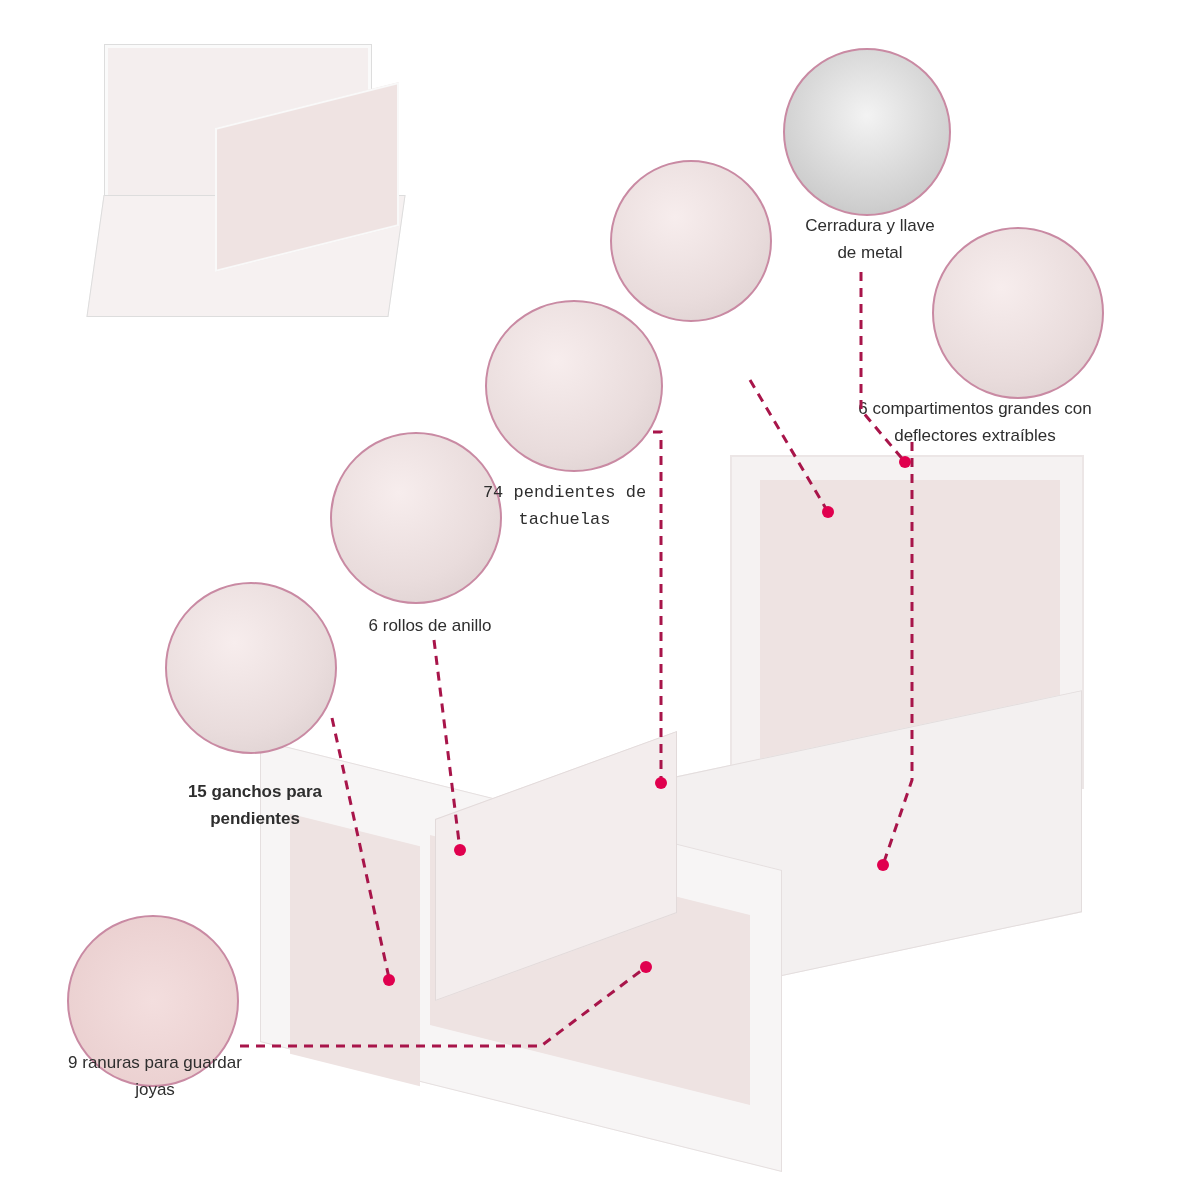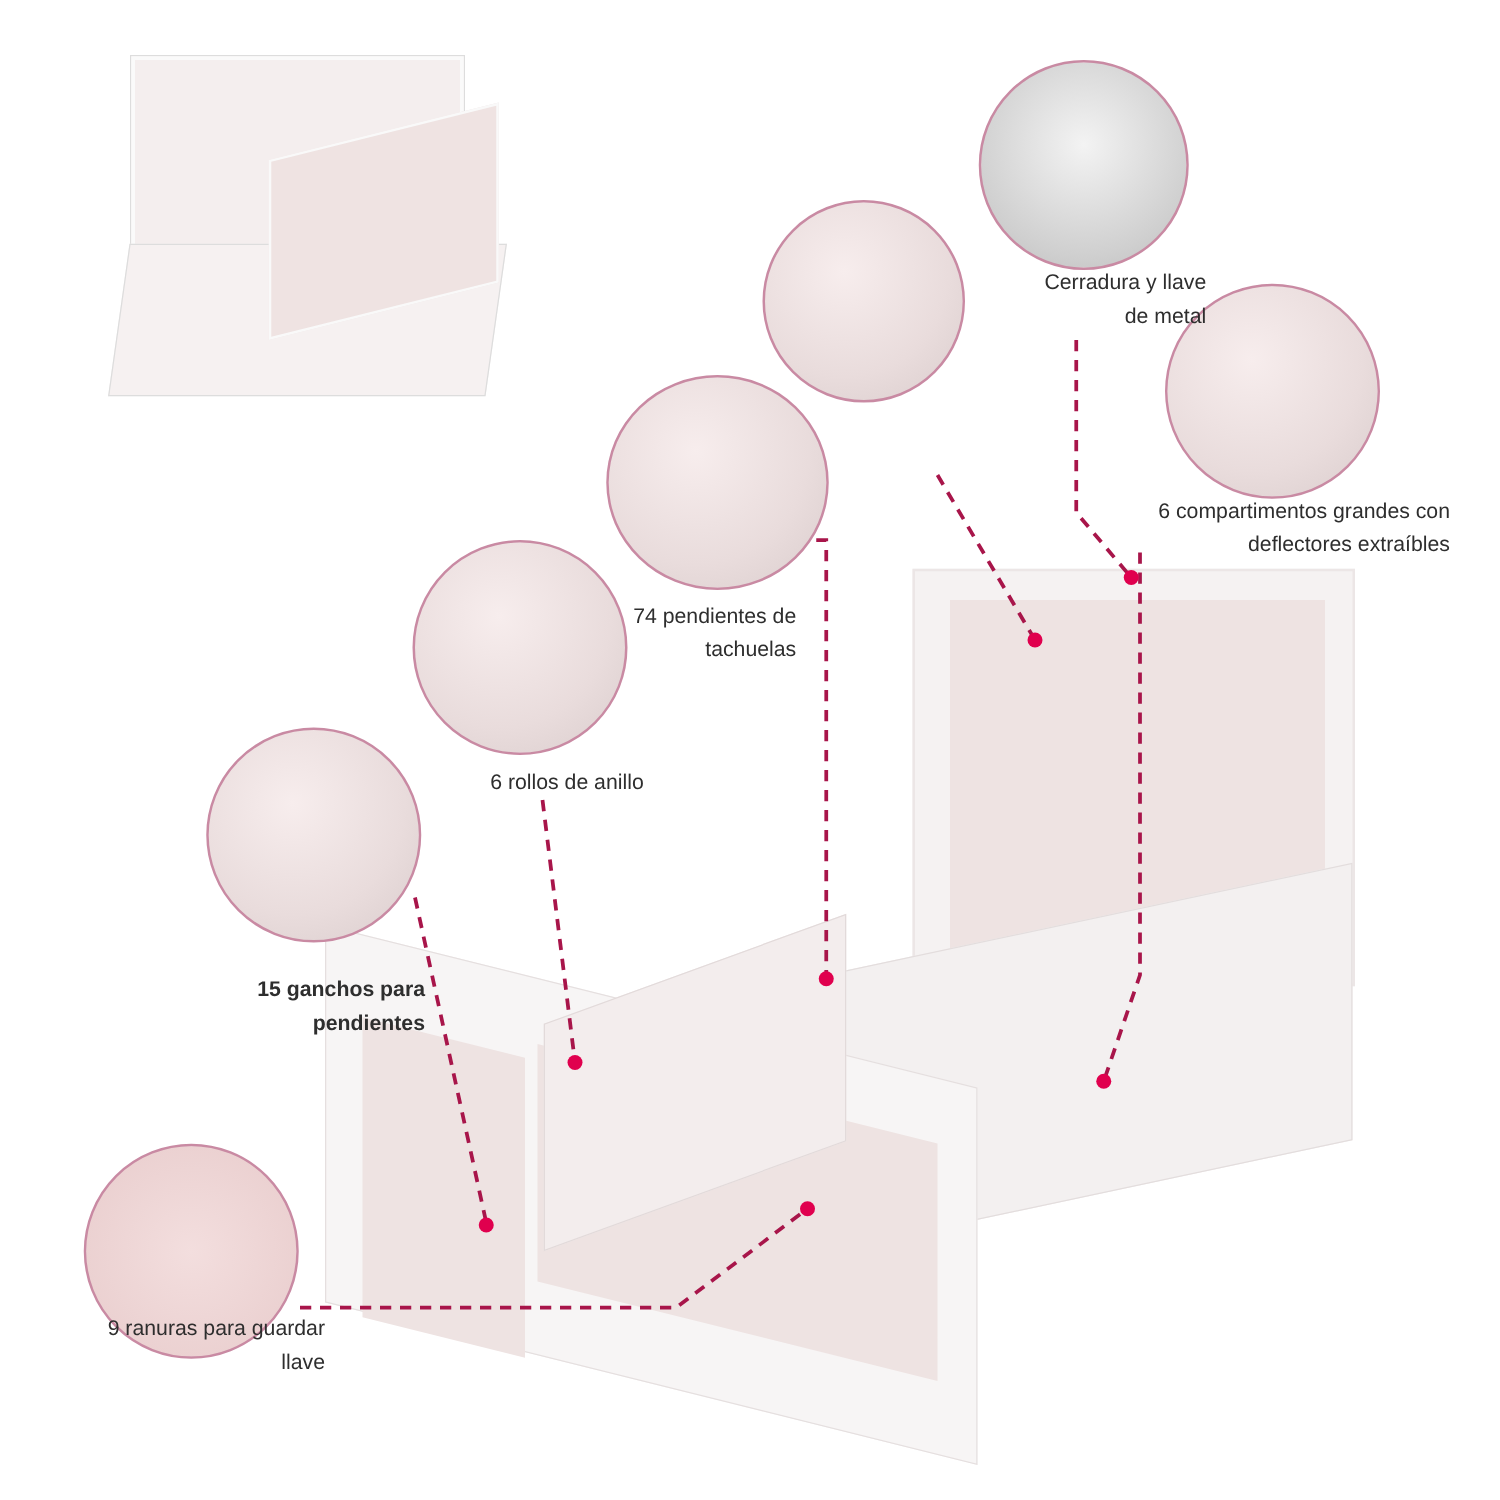--- a/index.html
+++ b/index.html
@@ -1,18 +1,18 @@
 <!DOCTYPE html>
 <html><head>
 <meta charset="utf-8">
 <style>
   html,body{margin:0;padding:0;}
   body{width:1200px;height:1200px;background:#ffffff;position:relative;overflow:hidden;font-family:"Liberation Sans","DejaVu Sans",sans-serif;color:#333;}
   .circle{position:absolute;border-radius:50%;border:2px solid #c98aa3;background:radial-gradient(circle at 40% 35%,#f7eded 0%,#e9dcdc 60%,#d9cccc 100%);overflow:hidden;box-sizing:border-box;}
-  .label{position:absolute;font-size:17px;line-height:27px;text-align:right;color:#2e2e2e;white-space:nowrap;}
+  .label{position:absolute;font-size:17px;line-height:27px;text-align:center;color:#2e2e2e;white-space:nowrap;}
   svg.lines{position:absolute;left:0;top:0;}
   .box{position:absolute;}
   .pink{background:#eee3e2;}
 </style>
 </head>
 <body>
 
 <div class="box" style="left:95px;top:45px;width:380px;height:280px;">
   <div style="position:absolute;left:10px;top:0;width:260px;height:150px;background:#f4eeee;border:3px solid #fafafa;box-shadow:0 0 0 1px #ddd;"></div>
   <div style="position:absolute;left:0;top:150px;width:300px;height:120px;background:#f6f1f1;border:1px solid #ddd;transform:skewX(-8deg);"></div>
@@ -40,38 +40,38 @@
 <div class="circle" style="left:330px;top:432px;width:172px;height:172px;"></div>
 <div class="circle" style="left:165px;top:582px;width:172px;height:172px;"></div>
 <div class="circle" style="left:67px;top:915px;width:172px;height:172px;background:radial-gradient(circle,#f3dede,#e8cccc);"></div>
 
 <div class="label" style="left:775px;top:212px;width:190px;">
   <div>Cerradura y llave</div>
     <div>de metal</div>
 </div>
 <div class="label" style="left:640px;top:325px;width:220px;">
 </div>
-<div class="label" style="left:890px;top:395px;width:270px;">
+<div class="label" style="left:840px;top:395px;width:270px;">
   <div>6 compartimentos grandes con</div>
     <div>deflectores extraíbles</div>
 </div>
-<div class="label" style="left:472px;top:479px;width:165px;">
+<div class="label" style="left:482px;top:479px;width:165px;font-family:Liberation Mono, monospace;">
   <div>74 pendientes de</div>
     <div>tachuelas</div>
 </div>
 <div class="label" style="left:345px;top:612px;width:170px;">
   <div>6 rollos de anillo</div>
 </div>
 <div class="label" style="left:170px;top:778px;width:170px;font-weight:bold;">
   <div>15 ganchos para</div>
     <div>pendientes</div>
 </div>
 <div class="label" style="left:50px;top:1049px;width:210px;">
   <div>9 ranuras para guardar</div>
-    <div>llave</div>
+    <div>joyas</div>
 </div>
 
 <svg class="lines" width="1200" height="1200">
   <g fill="none" stroke="#a8154a" stroke-width="3" stroke-dasharray="9 7">
     <path d="M861,272 L861,410 L905,462"></path>
     <path d="M750,380 L828,512"></path>
     <path d="M912,442 L912,780 L883,865"></path>
     <path d="M653,432 L661,432 L661,780"></path>
     <path d="M434,640 L460,850"></path>
     <path d="M332,718 L389,978"></path>

